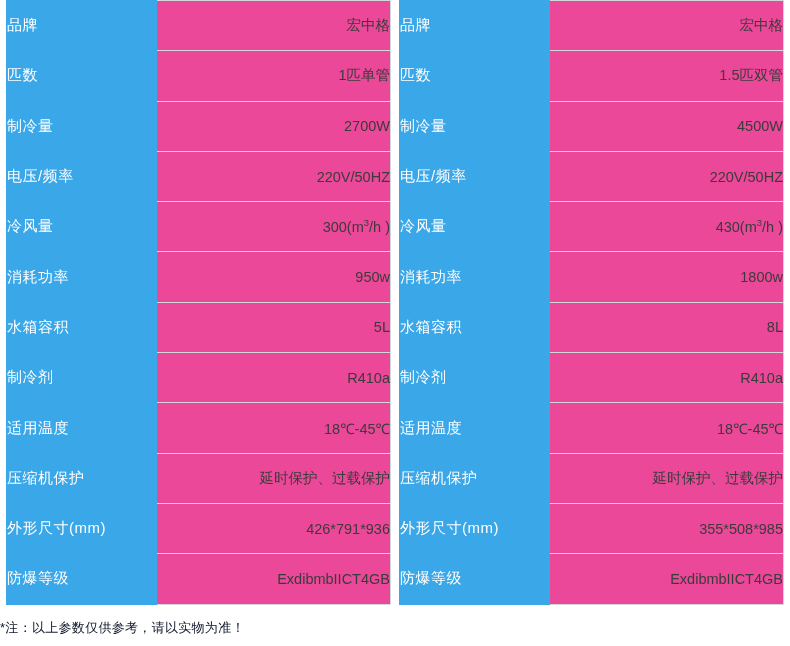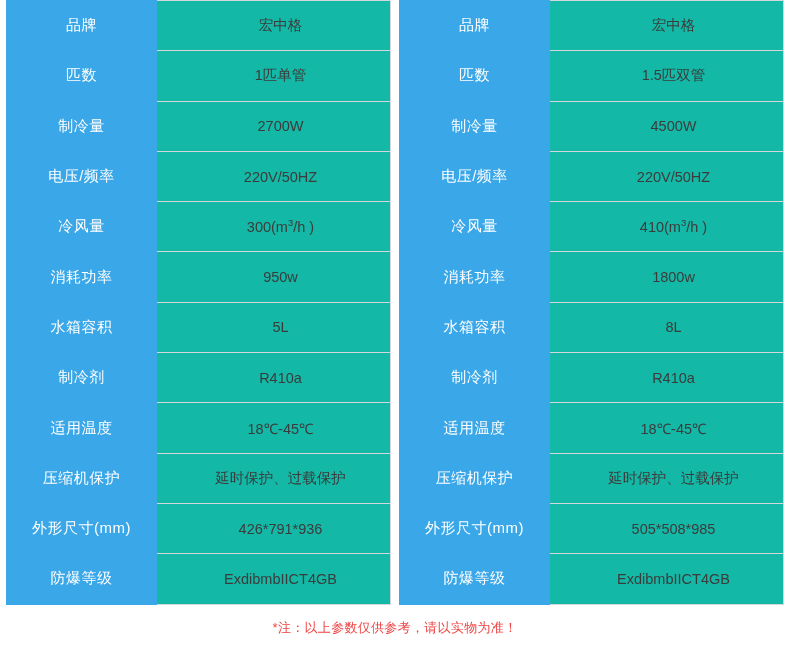--- a/index.html
+++ b/index.html
@@ -38,44 +38,44 @@
   }
   .spec-table td {
     border: 1px solid #cfd5da;
     padding: 0;
     vertical-align: middle;
   }
   td.label-cell {
     width: 150px;
     background: #3aa7e8;
     color: #ffffff;
-    text-align: center;
+    text-align: left;
     font-size: 15px;
     letter-spacing: 0.5px;
     border: 1px solid #3aa7e8;
   }
   td.value-cell {
     width: 234px;
-    background: #14b8a6;
+    background: #ec4899;
     color: #3b3b3b;
-    text-align: center;
+    text-align: right;
     padding-left: 14px;
     font-size: 14.5px;
     border-color: #d2d7db;
   }
   .value-cell sup {
     font-size: 9.5px;
     vertical-align: super;
     line-height: 0;
   }
   .footnote {
     width: 790px;
-    text-align: center;
+    text-align: left;
     font-size: 13px;
-    color: #ef4444;
+    color: #0f172a;
     padding-top: 14px;
     letter-spacing: 0.3px;
   }
 </style>
 </head>
 <body>
 
 <div class="page">
   <div class="tables">
     <table class="spec-table">
@@ -143,21 +143,21 @@
           <tr>
             <td class="label-cell">制冷量</td>
             <td class="value-cell">4500W</td>
           </tr>
           <tr>
             <td class="label-cell">电压/频率</td>
             <td class="value-cell">220V/50HZ</td>
           </tr>
           <tr>
             <td class="label-cell">冷风量</td>
-            <td class="value-cell"><span>410(m</span><sup>3</sup><span>/h )</span></td>
+            <td class="value-cell"><span>430(m</span><sup>3</sup><span>/h )</span></td>
           </tr>
           <tr>
             <td class="label-cell">消耗功率</td>
             <td class="value-cell">1800w</td>
           </tr>
           <tr>
             <td class="label-cell">水箱容积</td>
             <td class="value-cell">8L</td>
           </tr>
           <tr>
@@ -167,21 +167,21 @@
           <tr>
             <td class="label-cell">适用温度</td>
             <td class="value-cell">18℃-45℃</td>
           </tr>
           <tr>
             <td class="label-cell">压缩机保护</td>
             <td class="value-cell">延时保护、过载保护</td>
           </tr>
           <tr>
             <td class="label-cell">外形尺寸(mm)</td>
-            <td class="value-cell">505*508*985</td>
+            <td class="value-cell">355*508*985</td>
           </tr>
           <tr>
             <td class="label-cell">防爆等级</td>
             <td class="value-cell">ExdibmbIICT4GB</td>
           </tr>
         </tbody>
     </table>
   </div>
   <div class="footnote">*注：以上参数仅供参考，请以实物为准！</div>
 </div>

